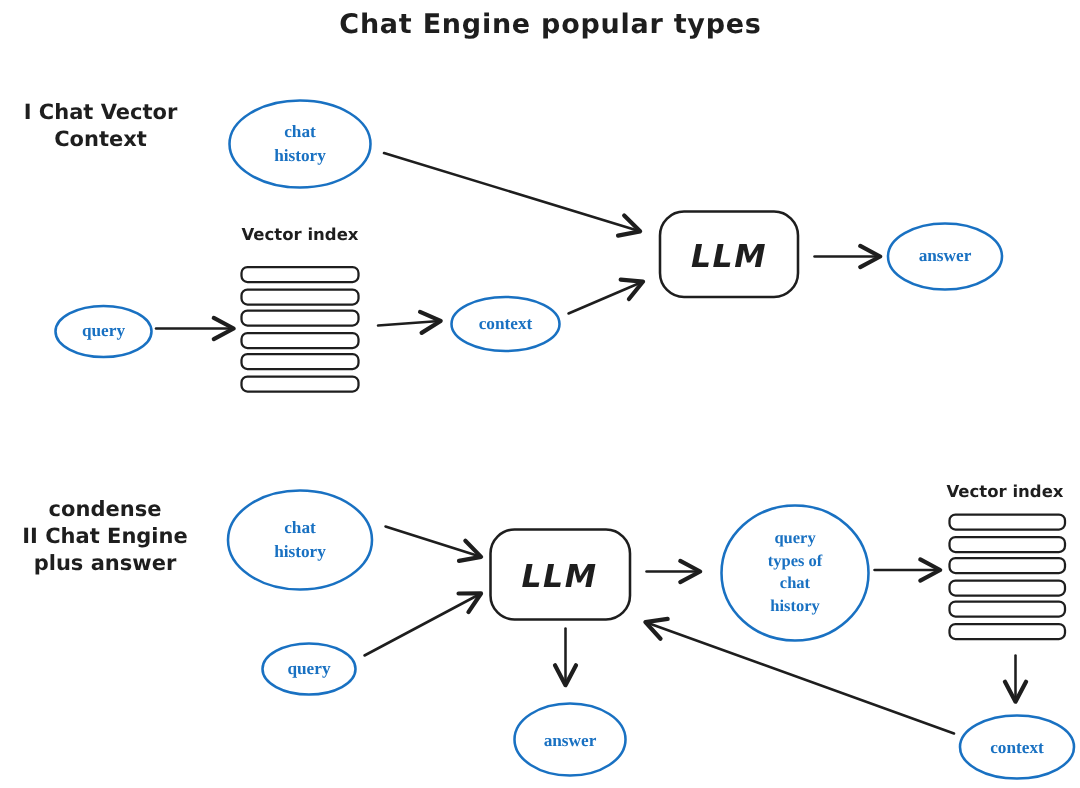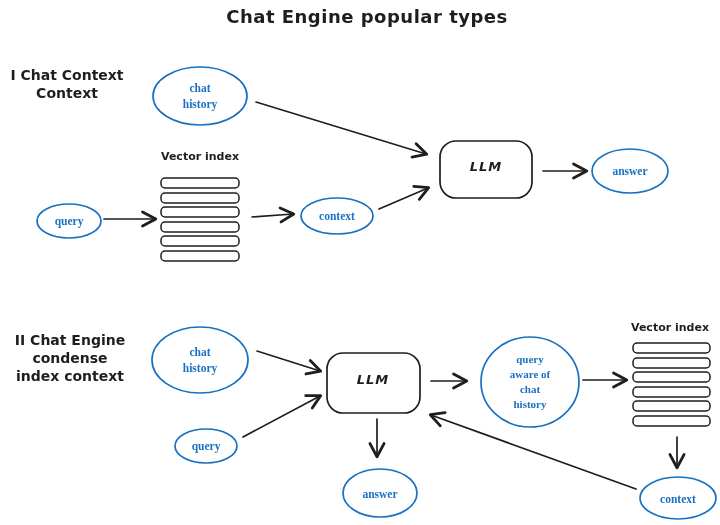--- a/index.html
+++ b/index.html
@@ -31,21 +31,21 @@
   .stack-label {
     font-size: 11px; font-weight: 700; width: 100px;
   }
   .sl1 { left: 150px; top: 150px; }
   .sl2 { left: 620px; top: 321px; }
   .node-label {
     font-size: 11.5px; font-weight: 600; color: #1971c2;
     width: 100px; line-height: 16px; font-family: Liberation Serif, serif;
   }
   .llm-label {
-    font-size: 13px; font-style: italic; font-weight: 600;
+    font-size: 21px; font-style: italic; font-weight: 600;
     color: #1e1e1e; width: 100px; letter-spacing: 1px;
   }
   .qa-label { line-height: 15px; font-size: 11px; }
 </style>
 </head>
 <body>
 
 <div class="canvas">
 
   <svg width="720" height="525" viewBox="0 0 720 525">
@@ -103,47 +103,47 @@
       <rect x="633" y="372" width="77" height="10" rx="4"></rect>
       <rect x="633" y="387" width="77" height="10" rx="4"></rect>
       <rect x="633" y="401" width="77" height="10" rx="4"></rect>
       <rect x="633" y="416" width="77" height="10" rx="4"></rect>
     </g>
   </svg>
 
   <div class="txt title">Chat Engine popular types</div>
 
   <div class="txt heading h1">
-    <span>I Chat Context</span>
+    <span>I Chat Vector</span>
     <span>Context</span>
   </div>
   <div class="txt node-label" style="left:150px; top:80px;">
     <span>chat</span>
     <span>history</span>
   </div>
   <div class="txt stack-label sl1">Vector index</div>
   <div class="txt node-label" style="left:19px; top:213px;">query</div>
   <div class="txt node-label" style="left:287px; top:208px;">context</div>
   <div class="txt llm-label" style="left:436px; top:159px;">LLM</div>
   <div class="txt node-label" style="left:580px; top:163px;">answer</div>
 
   <div class="txt heading h2">
+    <span>condense</span>
     <span>II Chat Engine</span>
-    <span>condense</span>
-    <span>index context</span>
+    <span>plus answer</span>
   </div>
   <div class="txt node-label" style="left:150px; top:344px;">
     <span>chat</span>
     <span>history</span>
   </div>
   <div class="txt node-label" style="left:156px; top:438px;">query</div>
   <div class="txt llm-label" style="left:323px; top:372px;">LLM</div>
   <div class="txt node-label qa-label" style="left:480px; top:352px;">
     <span>query</span>
-    <span>aware of</span>
+    <span>types of</span>
     <span>chat</span>
     <span>history</span>
   </div>
   <div class="txt stack-label sl2">Vector index</div>
   <div class="txt node-label" style="left:330px; top:486px;">answer</div>
   <div class="txt node-label" style="left:628px; top:491px;">context</div>
 
 </div>
 
 </body></html>

